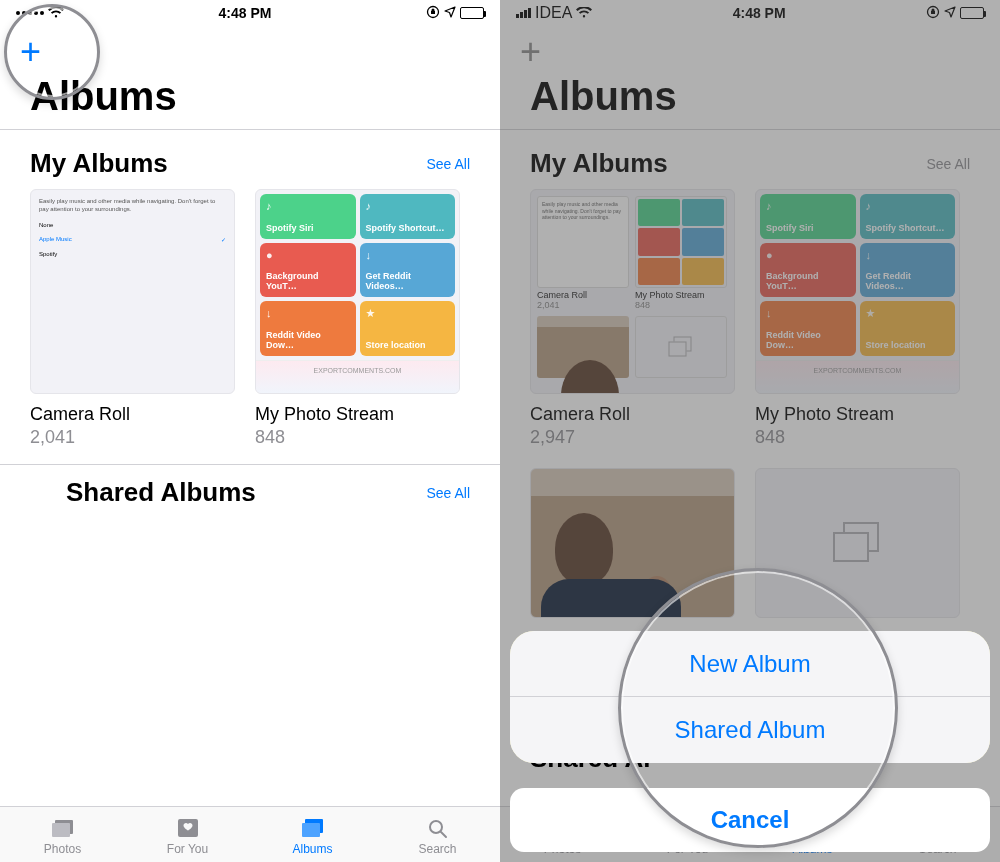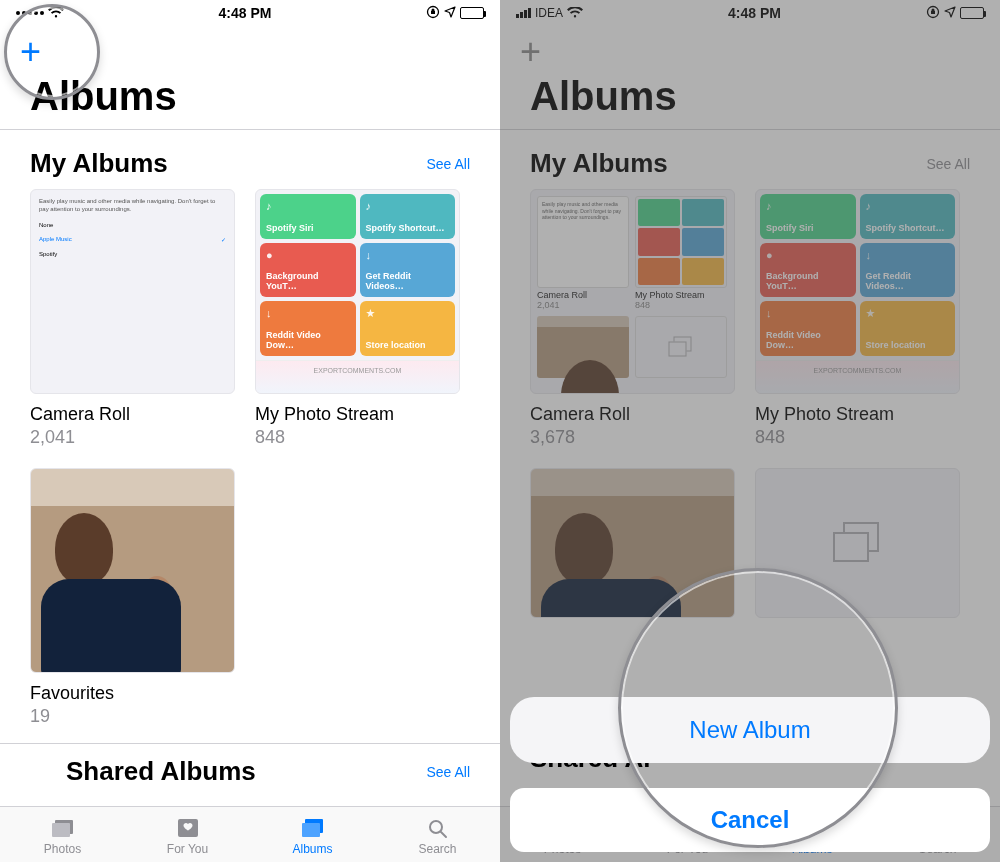--- a/index.html
+++ b/index.html
@@ -354,28 +354,20 @@
         <div class="atitle">My Photo Stream</div>
         <div class="acount">848</div>
       </div>
 
       <div style="position:absolute; right:-4px; top:0;">
         
         
         
       </div>
 
-      <div class="album">
-        <div class="thumb human">
-          <div class="baby"></div>
-          <span class="heart">♥</span>
-        </div>
-        <div class="atitle">Favourites</div>
-        <div class="acount">19</div>
-      </div>
 
 
       <div style="position:absolute; right:-4px; top:290px;">
         
         
       </div>
 
     </div>
 
     <div class="hr" style="margin-top:6px;"></div>
@@ -428,21 +420,21 @@
   <div class="phone second">
 
     <div class="statusbar">
       <div class="left">
         <span class="signal-bars">
           <span></span>
             <span></span>
             <span></span>
             <span></span>
         </span>
-        <span style="font-size:12px; font-weight:400;">IDEA</span>
+        <span style="font-size:16px; font-weight:400;">IDEA</span>
         <span class="wifi">
           <svg width="16" height="12" viewBox="0 0 16 12">
               <path d="M8 10.5a1.2 1.2 0 100-2.4 1.2 1.2 0 000 2.4zM4.2 6.8a5.4 5.4 0 017.6 0l1.3-1.3a7.2 7.2 0 00-10.2 0l1.3 1.3zM1.5 4.1a9 9 0 0113 0L16 2.6a11 11 0 00-16 0l1.5 1.5z" fill="#000"></path>
             </svg>
         </span>
       </div>
       <div>4:48 PM</div>
       <div class="right">
         <span>
           <svg width="14" height="14" viewBox="0 0 14 14">
@@ -502,21 +494,21 @@
             <div style="width:92px;height:62px;border-radius:3px;" class="human"></div>
             <div style="width:92px;height:62px;border:1px solid #ddd;border-radius:3px;position:relative;background:#f2f2f7;">
               <div class="placeholder-icon" style="transform:translate(-50%,-50%) scale(0.5);">
                   <div class="r1"></div>
                   <div class="r2"></div>
                 </div>
             </div>
           </div>
         </div>
         <div class="atitle">Camera Roll</div>
-        <div class="acount">3,678</div>
+        <div class="acount">2,947</div>
       </div>
 
       <div class="album">
         <div class="thumb">
           <div class="tiles">
             <div class="tile t-green">
                 <span class="ticon">♪</span>
                 <span class="tlabel">Spotify Siri</span>
               </div>
             <div class="tile t-teal">
@@ -606,20 +598,21 @@
       </div>
     </div>
 
     <div class="dim"></div>
 
     <div style="position:absolute; bottom:88px; left:30px; font-size:26px; font-weight:700; color:#000; z-index:1;">Shared Al</div>
 
     <div class="sheet">
       <div class="sheet-group">
         <div class="sheet-item">New Album</div>
+        <div class="sheet-item">Shared Album</div>
       </div>
       <div class="sheet-cancel">Cancel</div>
     </div>
 
   </div>
 </div>
 
 <div class="circle circle1"></div>
 <div class="circle circle2"></div>
 

